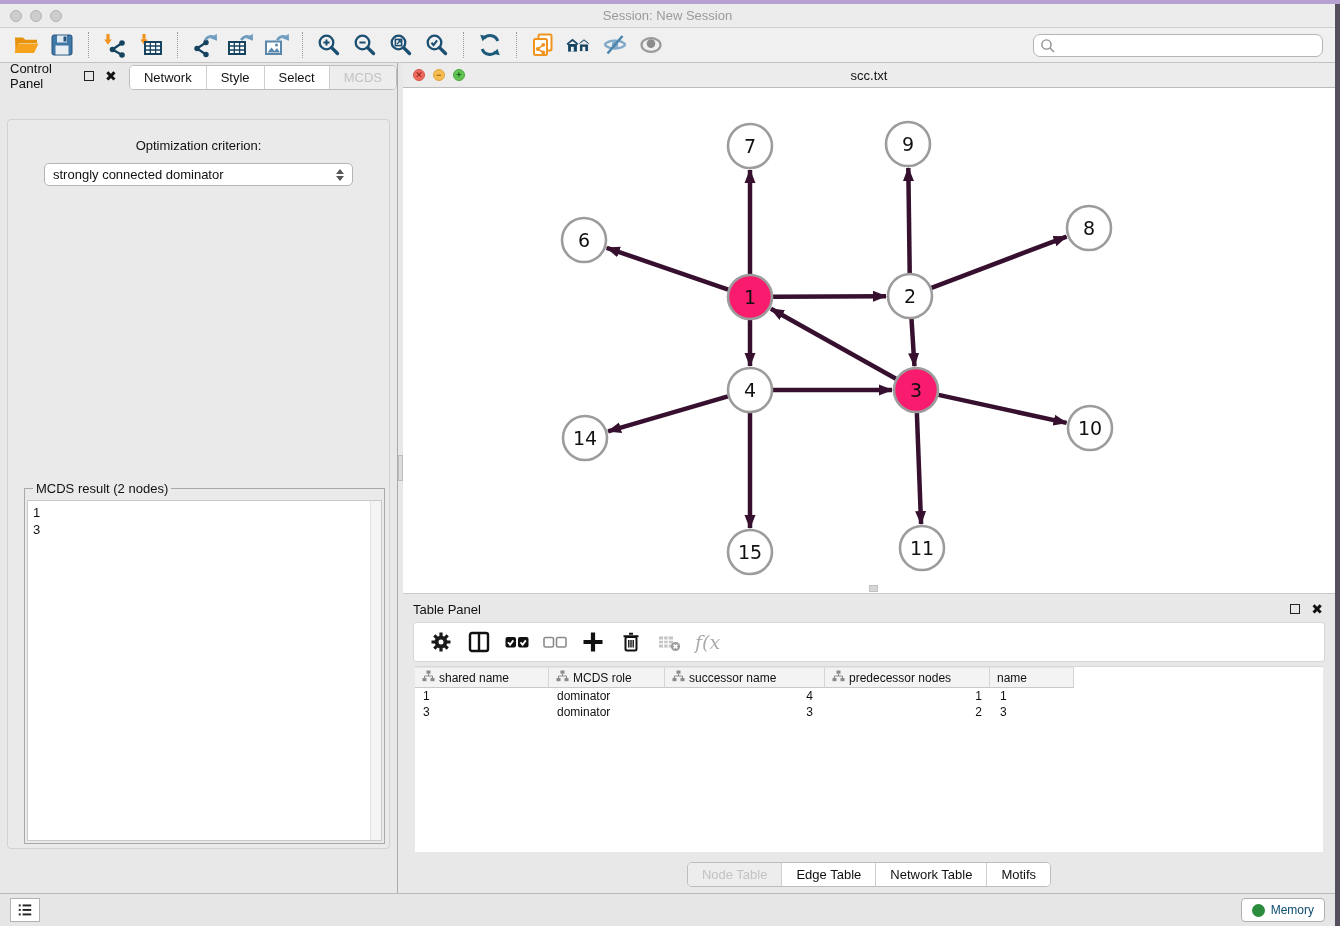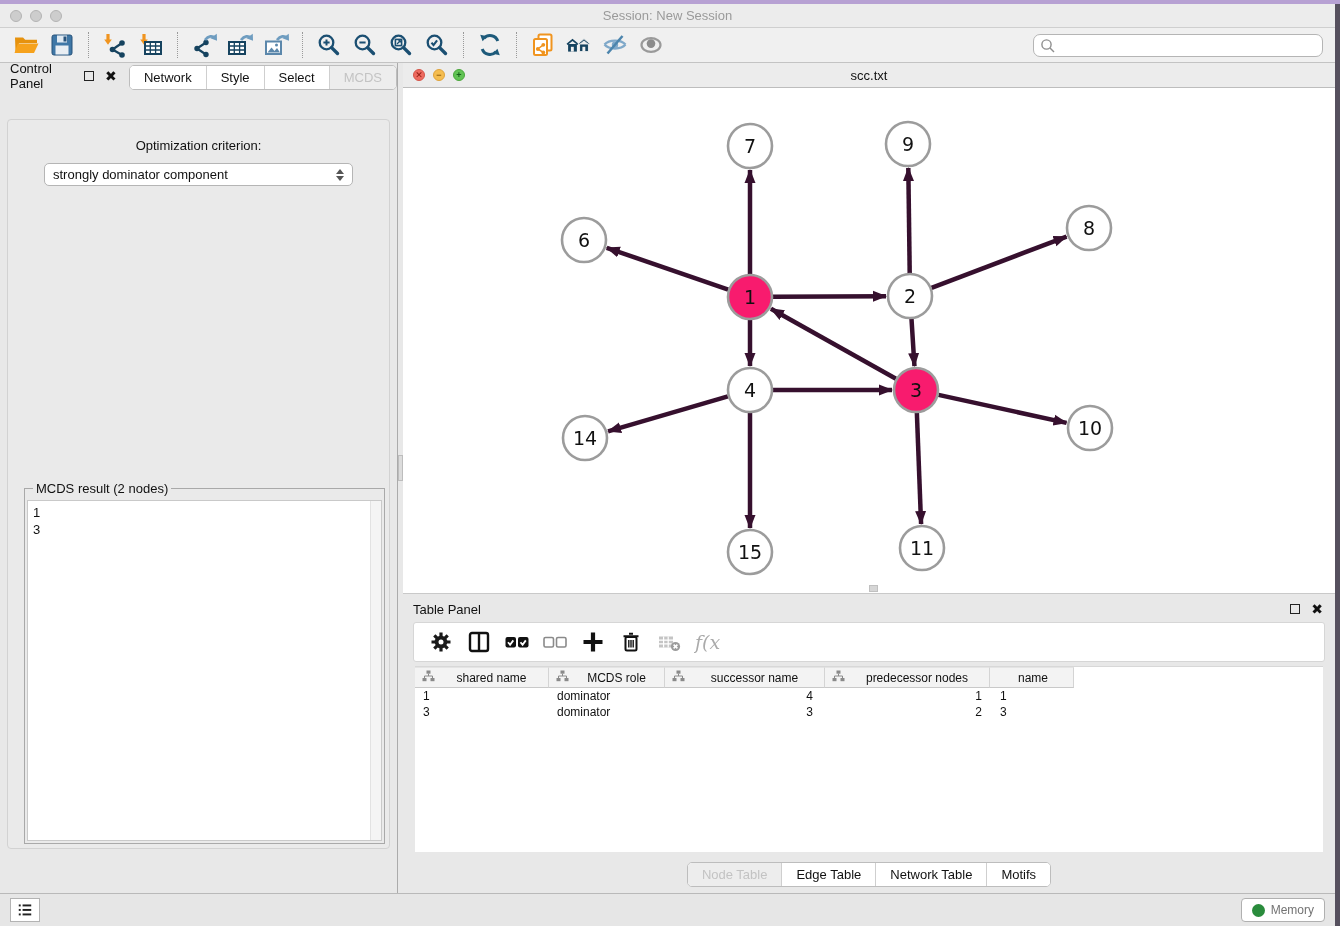--- a/index.html
+++ b/index.html
@@ -76,31 +76,31 @@
   .frame-gap { height:3px; background:#e8e8e8; border-top:1px solid #c9c9c9; }
 
   
   .tpanel { flex:1; background:#e8e8e8; position:relative; display:flex; flex-direction:column; }
   .tp-toolbar { margin:0px 10px 4px; height:40px; background:#fff; border:1px solid #d6d6d6; border-radius:3px; display:flex; align-items:center; padding-left:14px; }
   .tp-icon { width:26px; height:26px; margin-right:12px; display:flex; align-items:center; justify-content:center; }
   .tp-icon svg { width:26px; height:26px; }
   .tbl { margin:0 12px; background:#fff; height:186px; overflow:hidden; border-top:1px solid #d8d8d8; }
   .tbl-head { display:flex; height:21px; background:#fff; }
   .th { background:#f3f3f3; border-right:1px solid #d4d4d4; border-bottom:1px solid #c9c9c9; border-top:1px solid #e4e4e4; display:flex; align-items:center; padding:0 4px 0 7px; font-size:12px; color:#111; }
-  .th .th-label { flex:1; text-align:center; }
+  .th .th-label { flex:1; }
   .th svg { width:13px; height:12px; margin-right:4px; flex:none; }
   .tbl-row { display:flex; height:16px; align-items:center; }
   .td { font-size:12px; color:#111; overflow:hidden; white-space:nowrap; }
   .tp-tabs-row { position:absolute; bottom:6px; left:0; right:0; text-align:center; }
 
   
   .statusbar { height:33px; background:#e6e6e6; border-top:1px solid #b9b9b9; display:flex; align-items:center; padding:0 10px; }
   .status-left-btn { width:30px; height:24px; background:#fff; border:1px solid #b3b3b3; display:flex; align-items:center; justify-content:center; }
   .status-left-btn svg { width:18px; height:18px; }
-  .memory-btn { margin-left:auto; height:24px; background:#fff; border:1px solid #b0b0b0; border-radius:4px; display:flex; align-items:center; padding:0 10px; gap:6px; font-size:12px; color:#737373; }
+  .memory-btn { margin-left:auto; height:24px; background:#fff; border:1px solid #b0b0b0; border-radius:4px; display:flex; align-items:center; padding:0 10px; gap:6px; font-size:12px; color:#0c4a6e; }
   .memory-dot { width:13px; height:13px; border-radius:50%; background:#2a8c3c; }
 </style>
 </head>
 <body>
 
 <div class="top-edge"></div>
 <div class="app">
 
   <div class="titlebar">
     <div class="title">Session: New Session</div>
@@ -271,21 +271,21 @@
       <div class="cp-tabs-row"><span class="seg" id="cp-tabs">
             <span class="s">Network</span>
             <span class="s">Style</span>
             <span class="s">Select</span>
             <span class="s active">MCDS</span>
           </span></div>
 
       <div class="cp-body">
         <div class="opt-label">Optimization criterion:</div>
         <div class="selectbox">
-          <span class="sel-text">strongly dominator component</span>
+          <span class="sel-text">strongly connected dominator</span>
           <span class="spin">
               <i class="up"></i>
               <i class="dn"></i>
             </span>
         </div>
 
         <div class="result-group">
           <span class="result-legend">MCDS result (2 nodes)</span>
           <div class="result-box" id="result-box">
             <div class="pad-top"></div>

